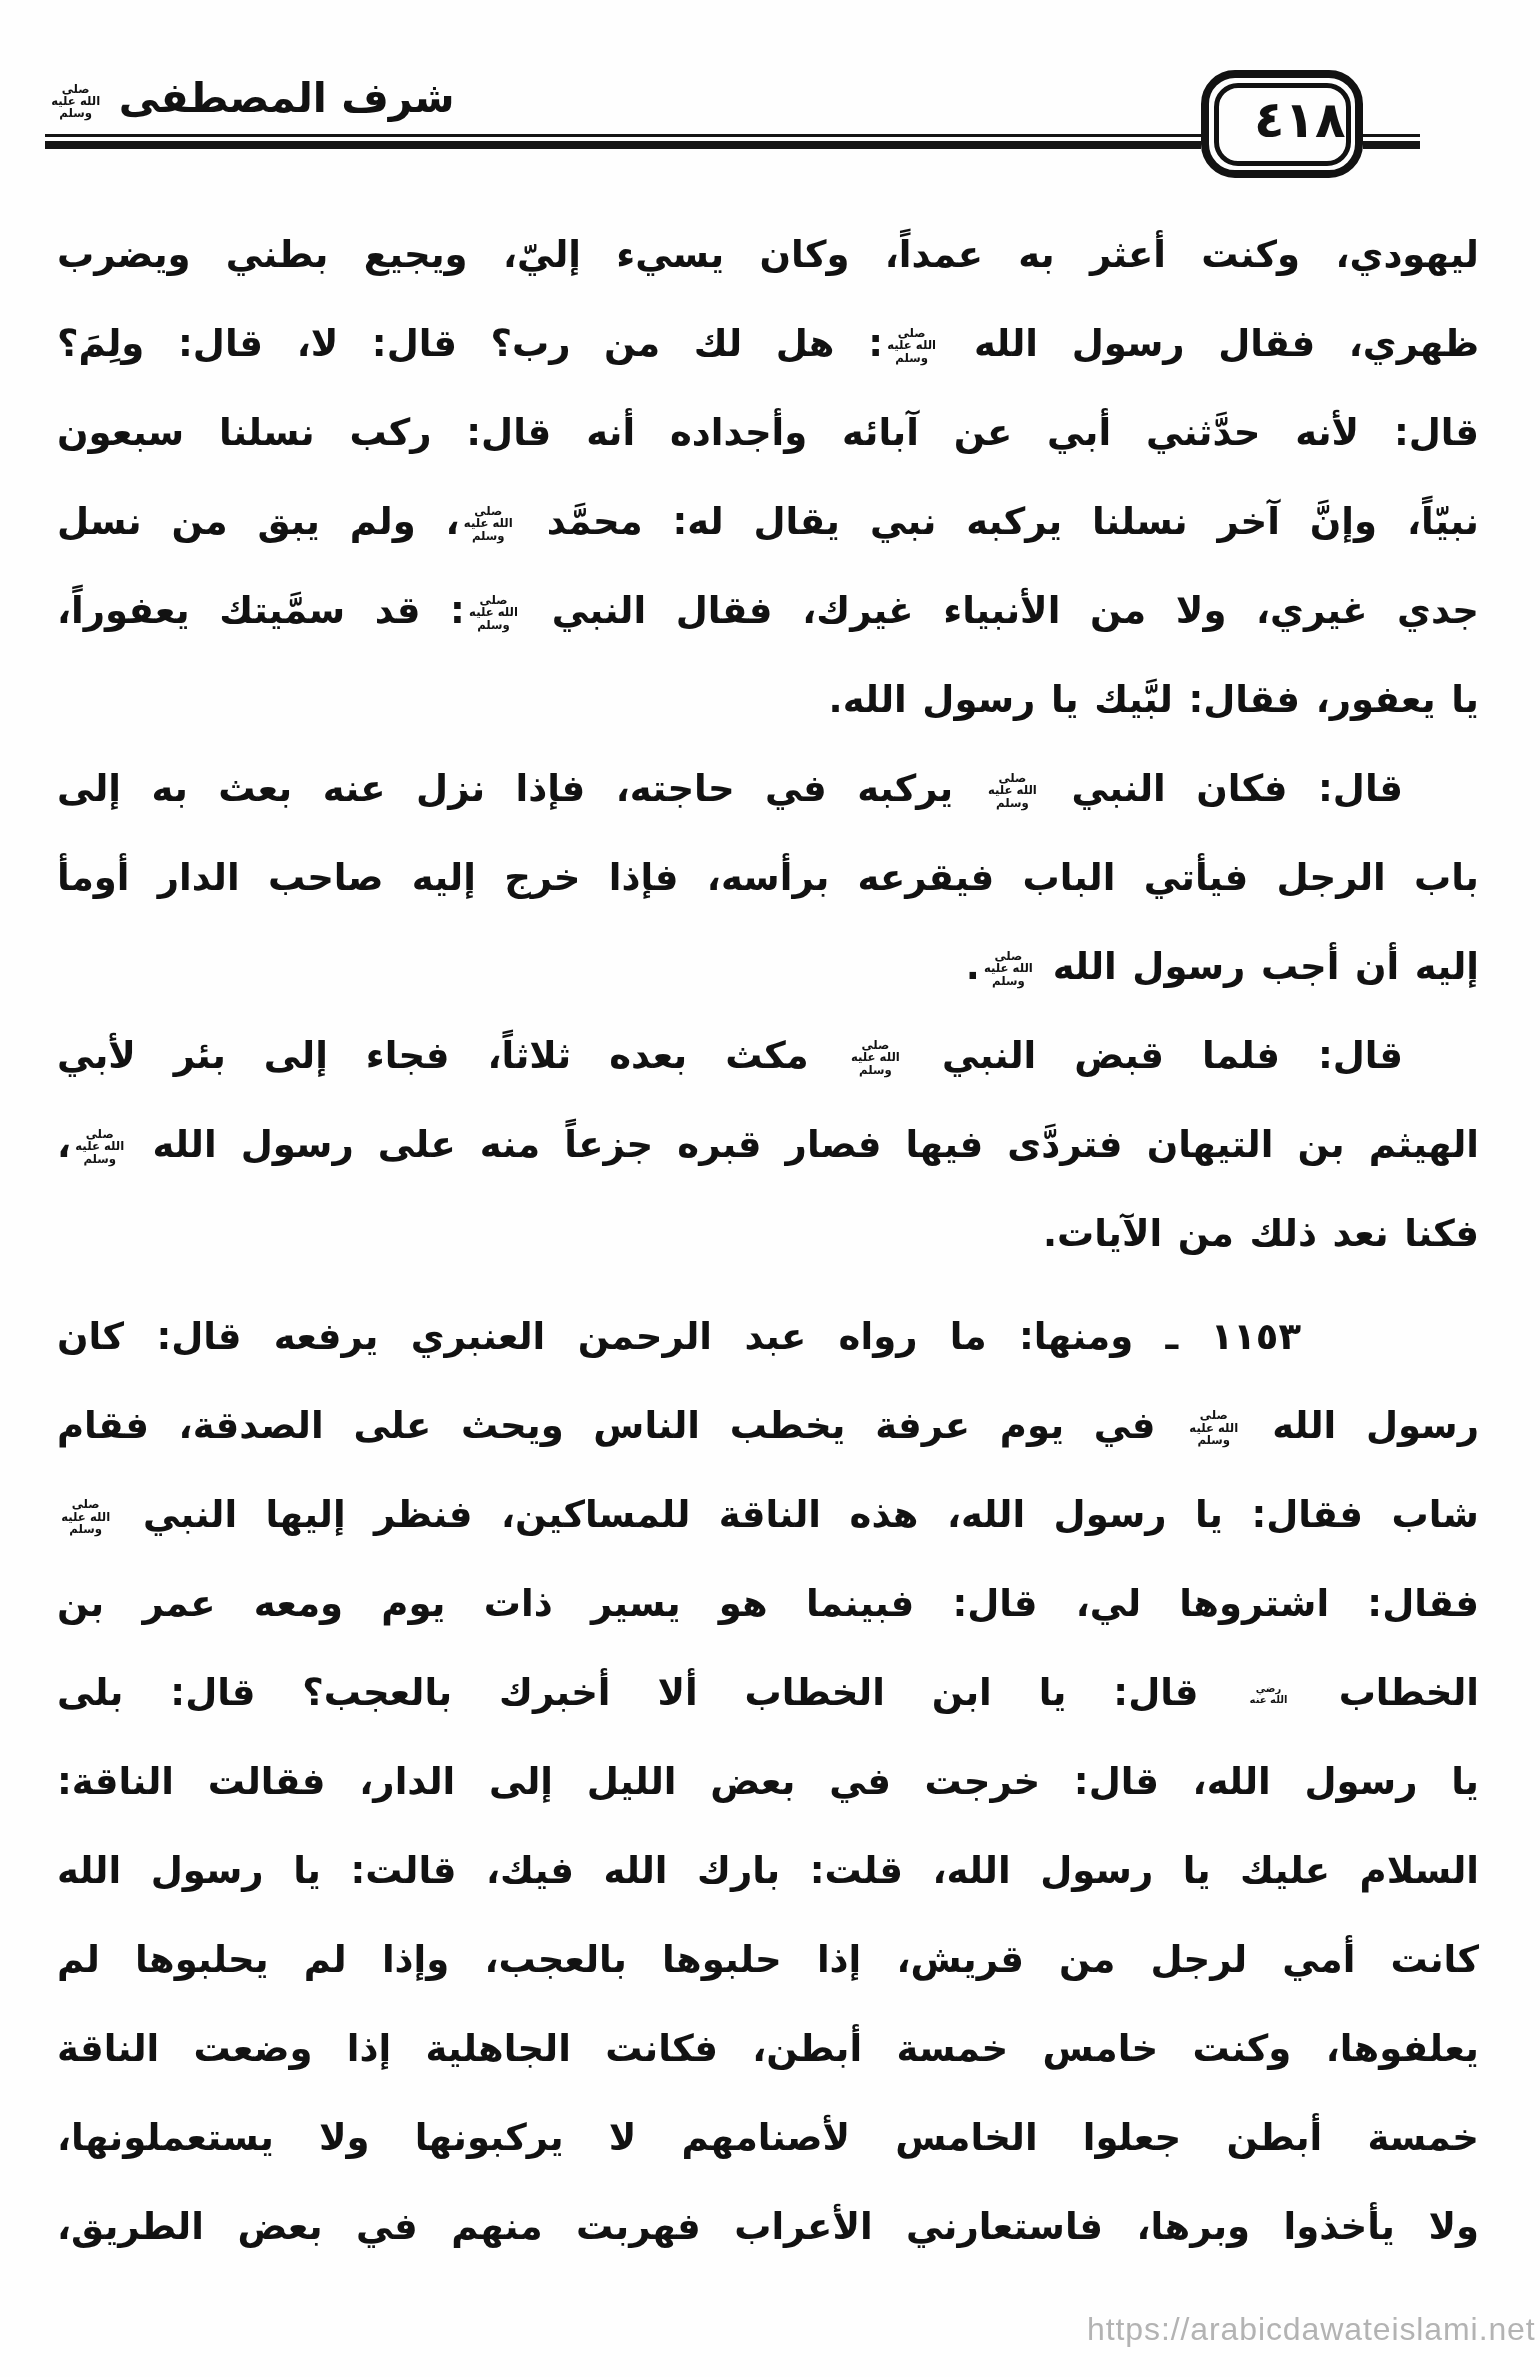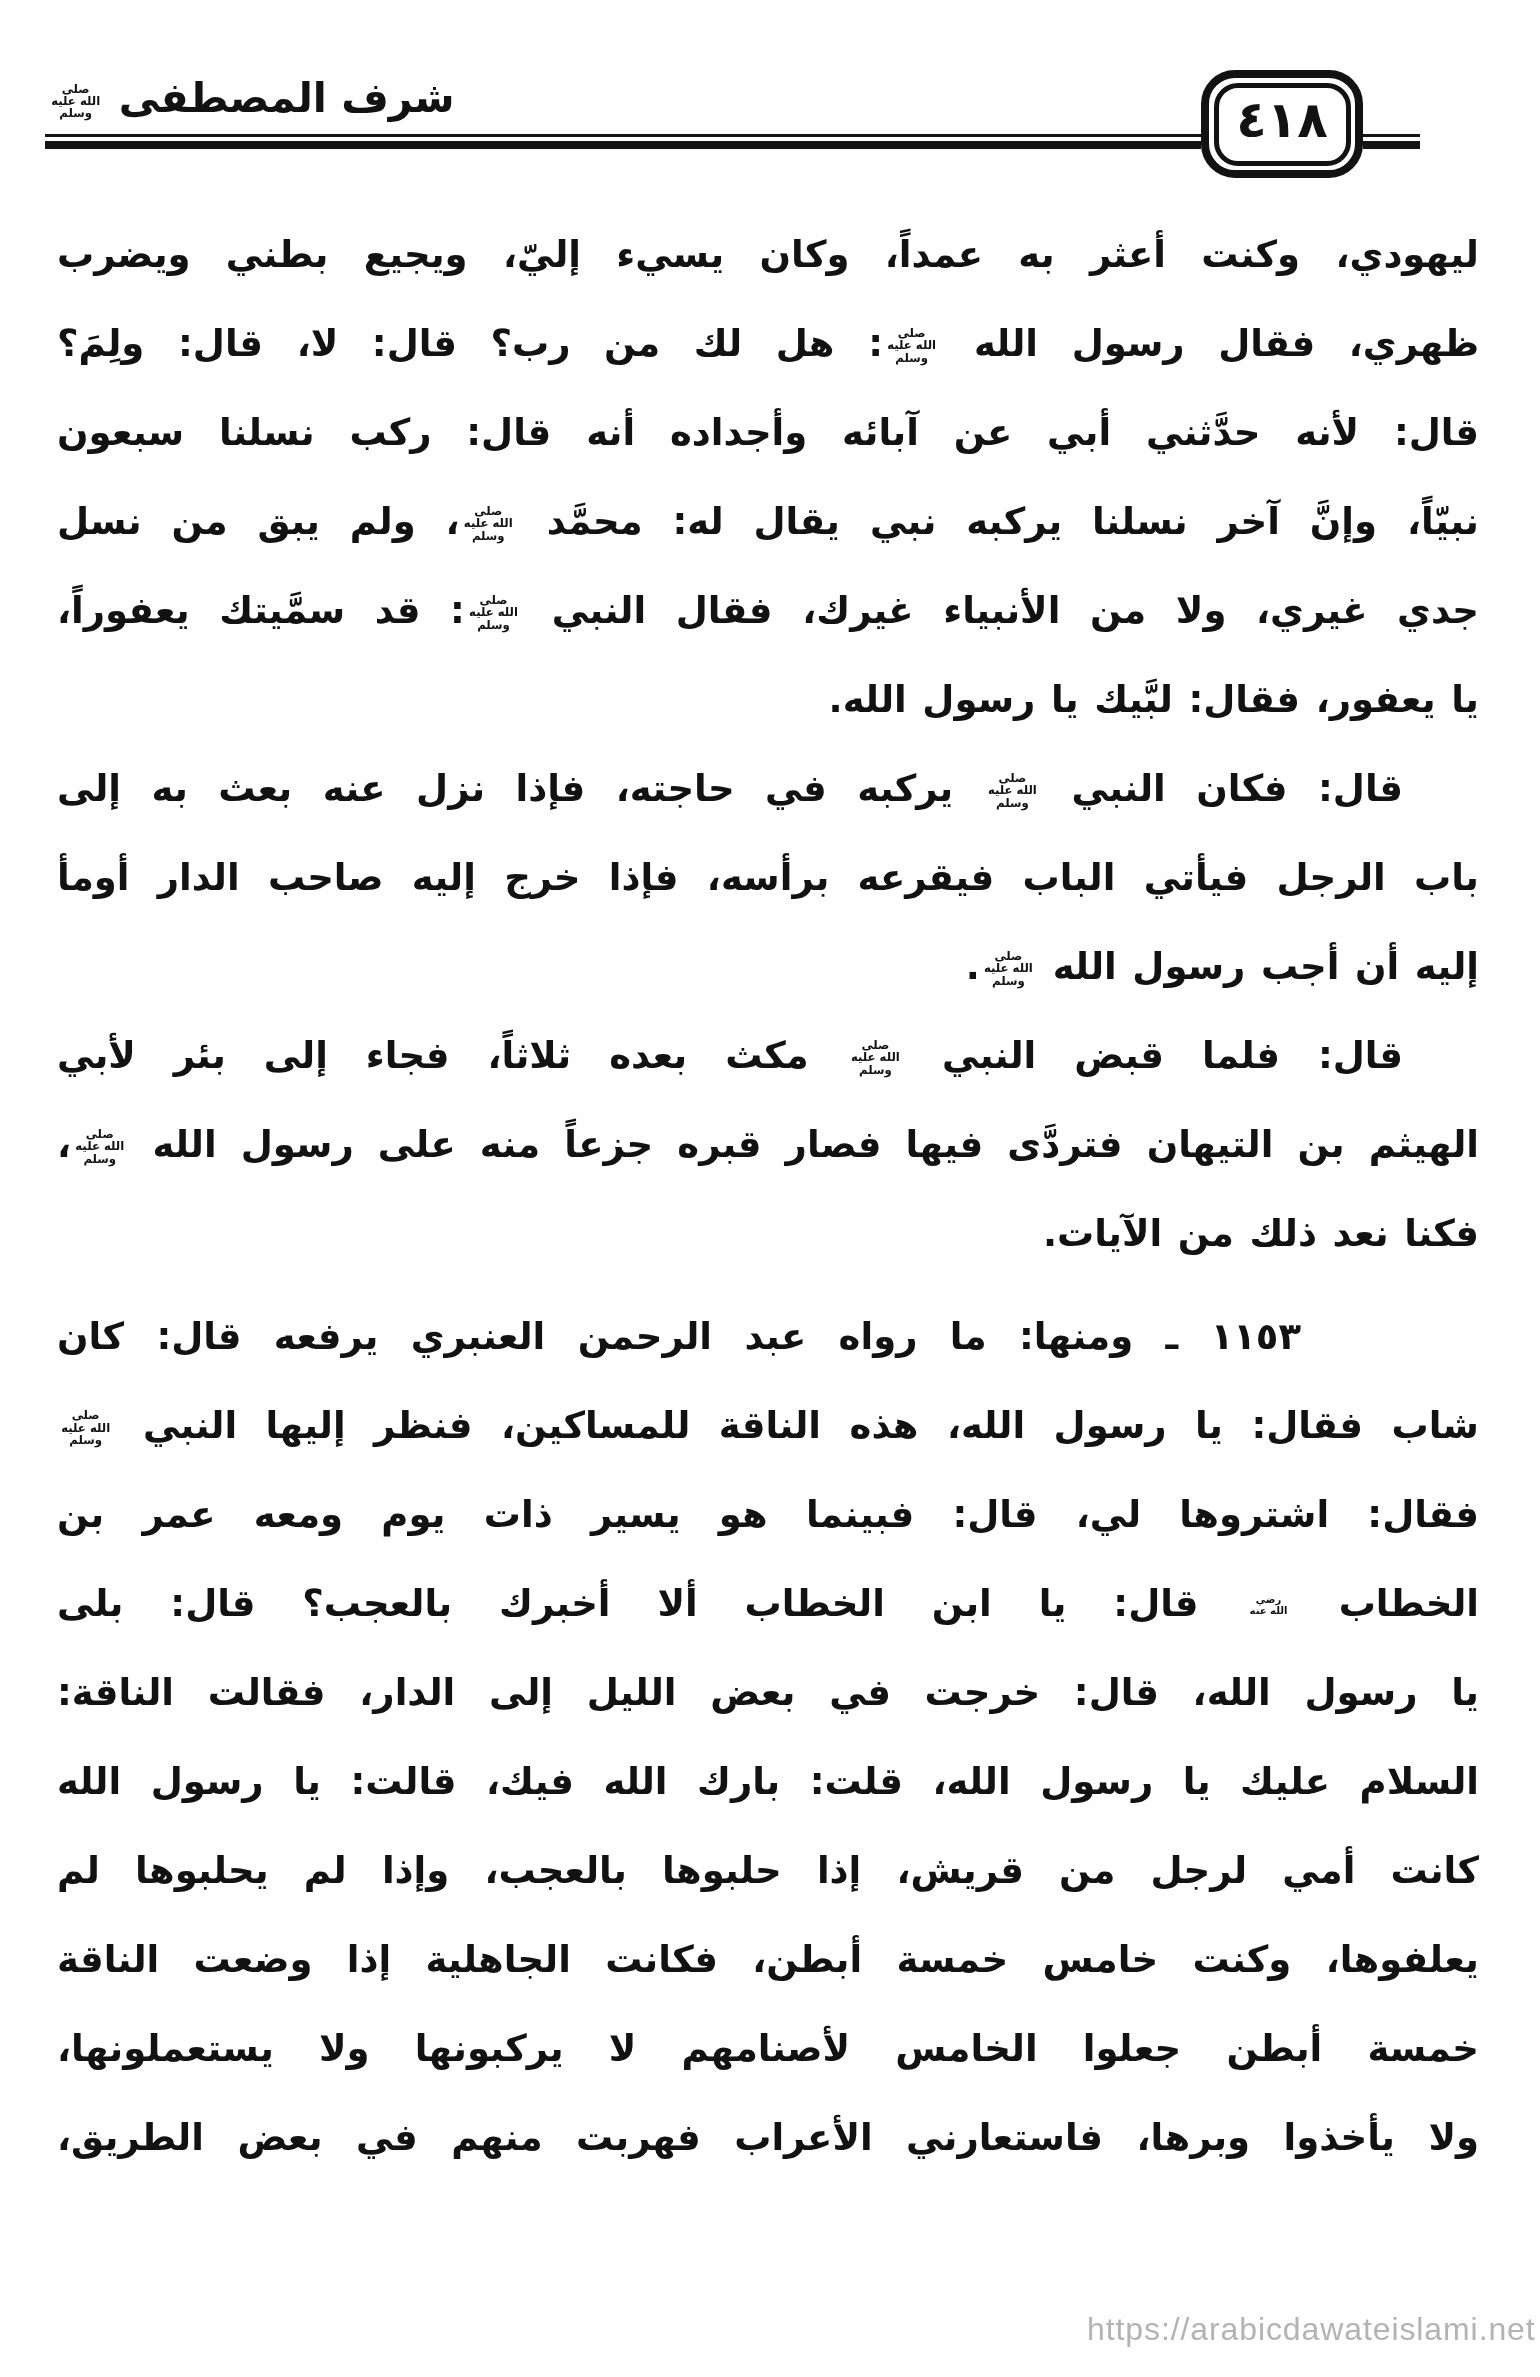--- a/index.html
+++ b/index.html
@@ -20,21 +20,21 @@
   .rule-left  { left:45px;  width:1156px; }
   .rule-right { left:1363px; width:57px; }
   .badge {
     position:absolute; left:1201px; top:70px; width:162px; height:108px;
     box-sizing:border-box; border:8px solid #121212; border-radius:34px;
     background:#fefefe; display:flex; align-items:center; justify-content:center;
   }
   .badge-inner {
     width:calc(100% - 9px); height:calc(100% - 9px); box-sizing:border-box;
     border:5.4px solid #121212; border-radius:24px;
-    display:flex; align-items:center; justify-content:center;
+    display:flex; align-items:center; justify-content:flex-end;
   }
   .page-num {
     font-size:50px; font-weight:700; letter-spacing:4.5px;
     transform:translateY(-3.6px); direction:rtl;
   }
   
   .body-text {
     position:absolute; top:210px; right:62px; left:57px; direction:rtl;
   }
   .line {
@@ -82,20 +82,21 @@
       <div class="line">نبيّاً، وإنَّ آخر نسلنا يركبه نبي يقال له: محمَّد <span class="saw">صلى الله عليه وسلم</span>، ولم يبق من نسل</div>
       <div class="line">جدي غيري، ولا من الأنبياء غيرك، فقال النبي <span class="saw">صلى الله عليه وسلم</span>: قد سمَّيتك يعفوراً،</div>
       <div class="line short">يا يعفور، فقال: لبَّيك يا رسول الله.</div>
       <div class="line indent1">قال: فكان النبي <span class="saw">صلى الله عليه وسلم</span> يركبه في حاجته، فإذا نزل عنه بعث به إلى</div>
       <div class="line">باب الرجل فيأتي الباب فيقرعه برأسه، فإذا خرج إليه صاحب الدار أومأ</div>
       <div class="line short">إليه أن أجب رسول الله <span class="saw">صلى الله عليه وسلم</span>.</div>
       <div class="line indent1">قال: فلما قبض النبي <span class="saw">صلى الله عليه وسلم</span> مكث بعده ثلاثاً، فجاء إلى بئر لأبي</div>
       <div class="line">الهيثم بن التيهان فتردَّى فيها فصار قبره جزعاً منه على رسول الله <span class="saw">صلى الله عليه وسلم</span>،</div>
       <div class="line short">فكنا نعد ذلك من الآيات.</div>
       <div class="line indent2 gap">١١٥٣ ـ ومنها: ما رواه عبد الرحمن العنبري يرفعه قال: كان</div>
+      <div class="line">رسول الله <span class="saw">صلى الله عليه وسلم</span> في يوم عرفة يخطب الناس ويحث على الصدقة، فقام</div>
       <div class="line">شاب فقال: يا رسول الله، هذه الناقة للمساكين، فنظر إليها النبي <span class="saw">صلى الله عليه وسلم</span></div>
       <div class="line">فقال: اشتروها لي، قال: فبينما هو يسير ذات يوم ومعه عمر بن</div>
       <div class="line">الخطاب <span class="saw ra">رضي الله عنه</span> قال: يا ابن الخطاب ألا أخبرك بالعجب؟ قال: بلى</div>
       <div class="line">يا رسول الله، قال: خرجت في بعض الليل إلى الدار، فقالت الناقة:</div>
       <div class="line">السلام عليك يا رسول الله، قلت: بارك الله فيك، قالت: يا رسول الله</div>
       <div class="line">كانت أمي لرجل من قريش، إذا حلبوها بالعجب، وإذا لم يحلبوها لم</div>
       <div class="line">يعلفوها، وكنت خامس خمسة أبطن، فكانت الجاهلية إذا وضعت الناقة</div>
       <div class="line">خمسة أبطن جعلوا الخامس لأصنامهم لا يركبونها ولا يستعملونها،</div>
       <div class="line">ولا يأخذوا وبرها، فاستعارني الأعراب فهربت منهم في بعض الطريق،</div>
     </div>

